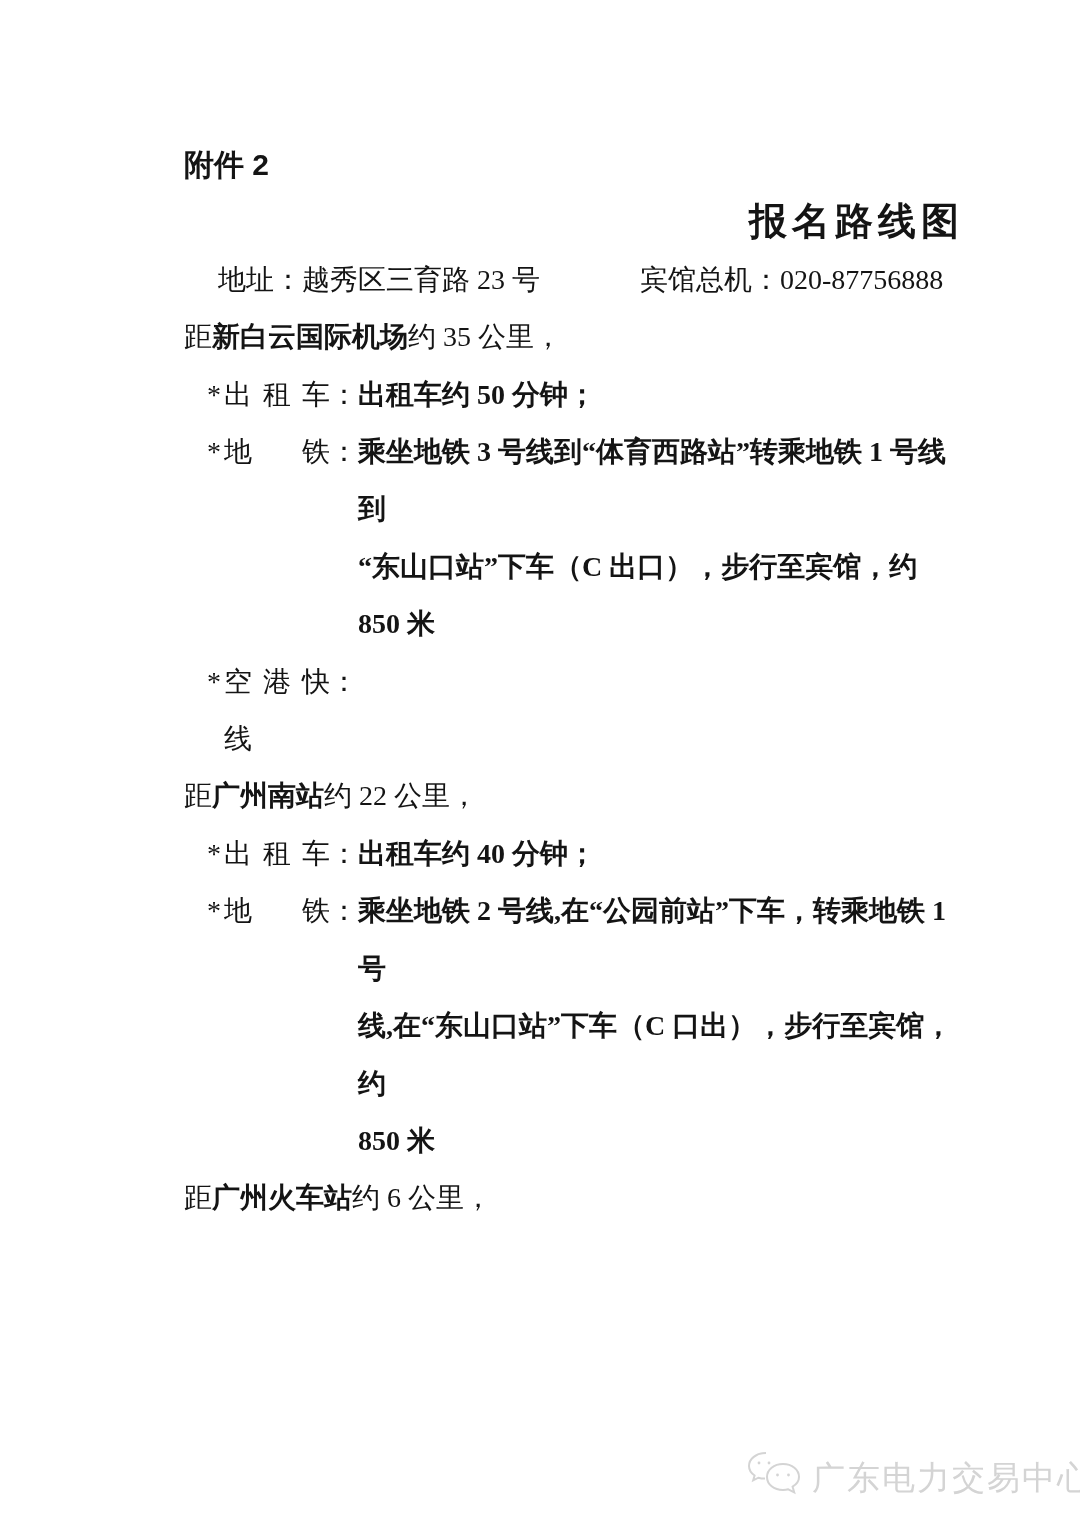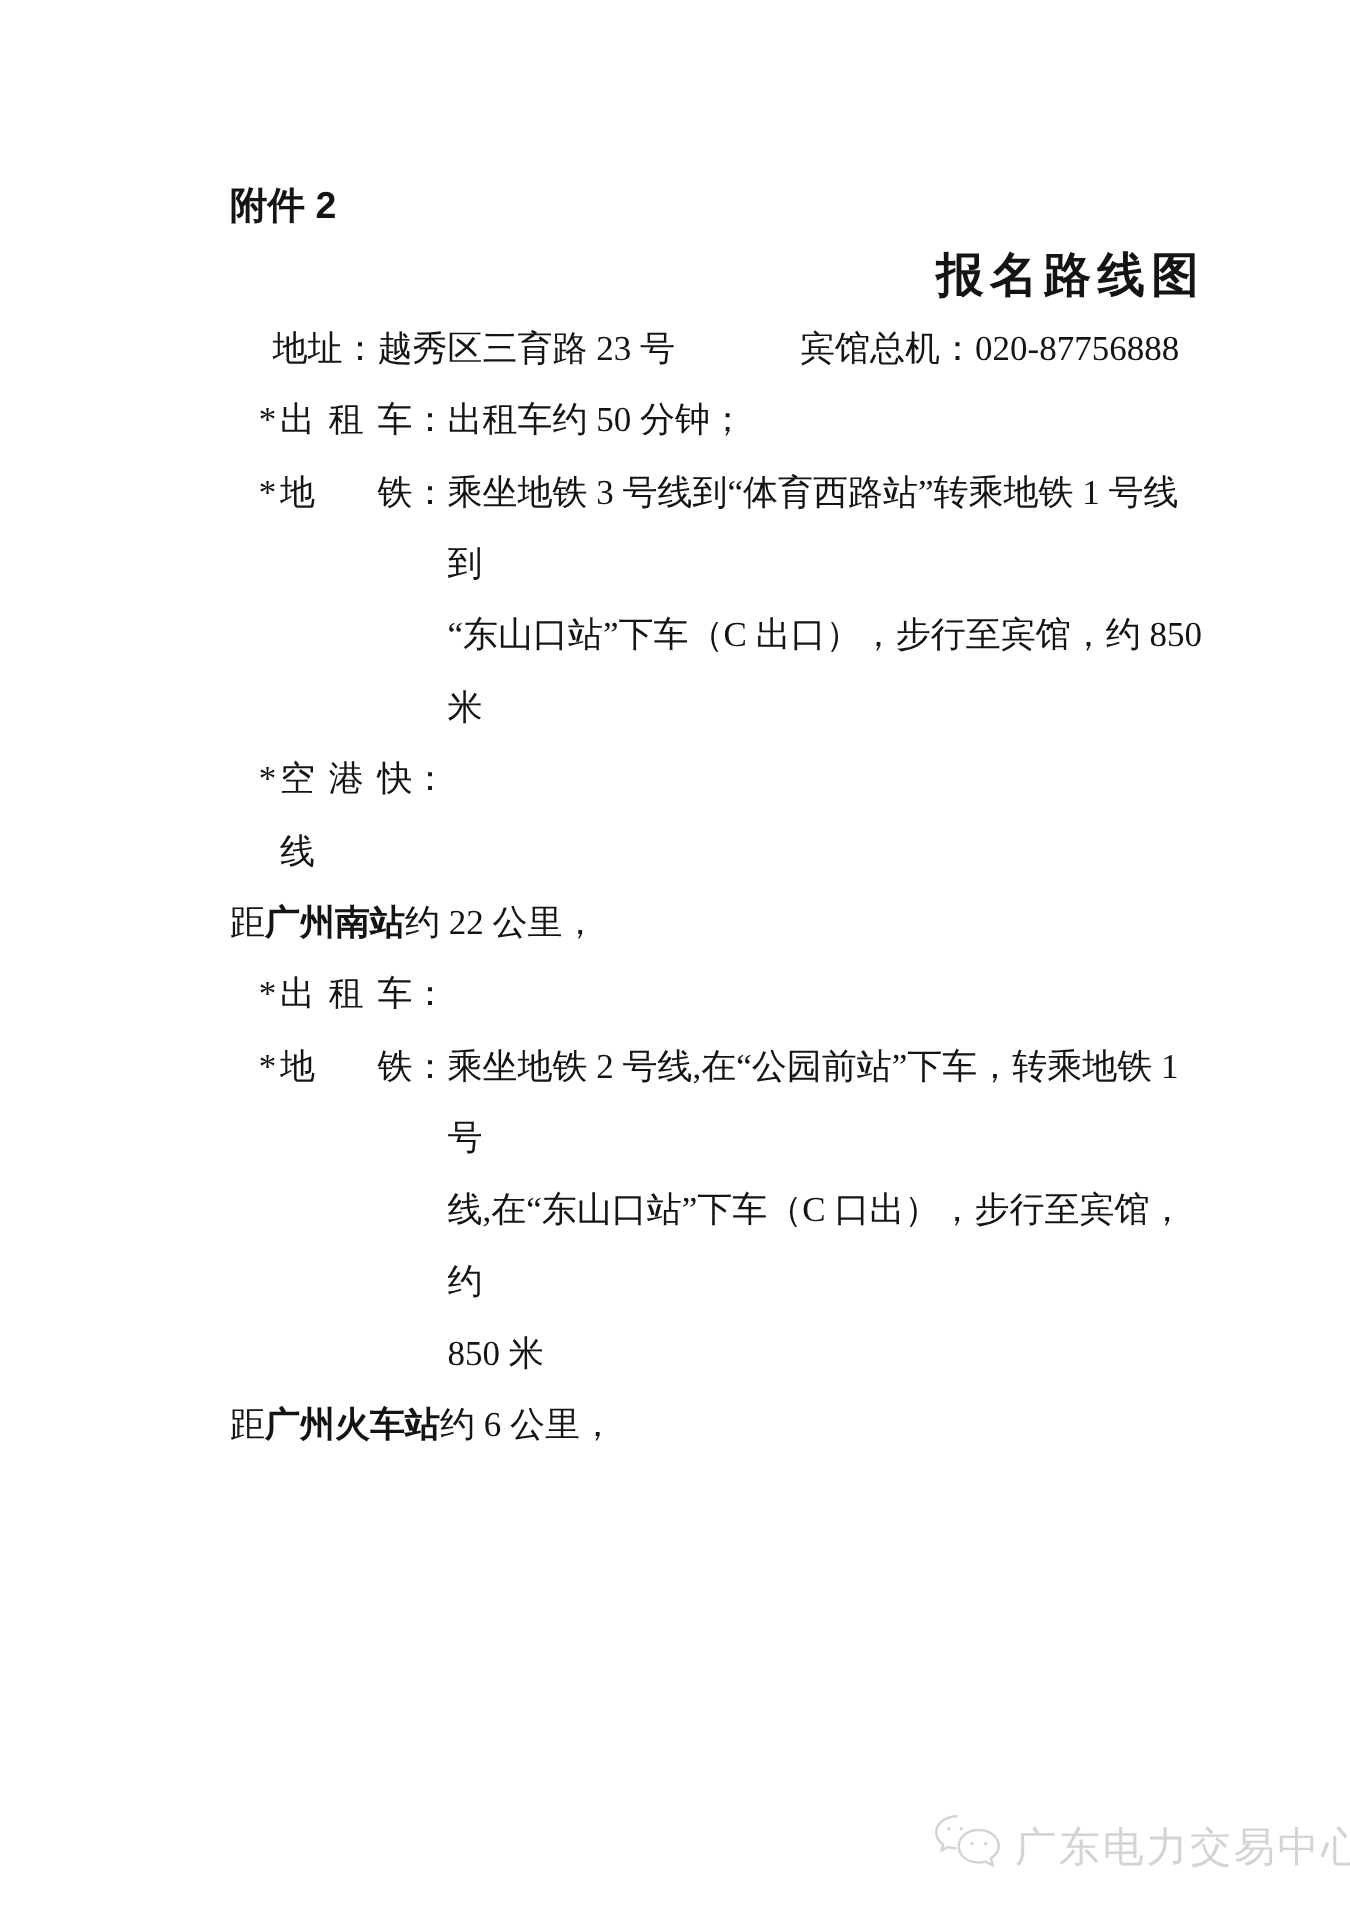--- a/index.html
+++ b/index.html
@@ -42,20 +42,21 @@
   .route-star { width:17px; }
   .route-label-text {
     display:inline-block;
     width:106px;
     text-align:justify;
     text-align-last:justify;
   }
   .route-content {
     white-space:pre-line;
     width:625px;
+    font-weight:bold;
   }
   .watermark {
     position:absolute;
     left:746px; top:1450px;
     display:flex;
     align-items:center;
     color:#d4d4d4;
     font-family:"Liberation Sans","DejaVu Sans",sans-serif;
     font-size:33px;
     letter-spacing:2px;
@@ -72,20 +73,23 @@
 
     <div class="attachment">附件 2</div>
 
     <div class="title">报名路线图</div>
 
     <div class="address-line">
       <span>地址：</span><span>越秀区三育路 23 号</span><span class="address-phone">宾馆总机：</span><span>020-87756888</span>
     </div>
 
 
+    <div class="section-head">
+      <span>距</span><span class="landmark">新白云国际机场</span><span>约 35 公里，</span>
+    </div>
 
     <div class="route">
       <span class="route-label">
           <span class="route-star">*</span>
           <span class="route-label-text">出租车</span>
           <span class="route-colon">：</span>
         </span>
       <span class="route-content">出租车约 50 分钟；</span>
     </div>
 
@@ -110,20 +114,21 @@
     <div class="section-head">
       <span>距</span><span class="landmark">广州南站</span><span>约 22 公里，</span>
     </div>
 
     <div class="route">
       <span class="route-label">
           <span class="route-star">*</span>
           <span class="route-label-text">出租车</span>
           <span class="route-colon">：</span>
         </span>
+      <span class="route-content">出租车约 40 分钟；</span>
     </div>
 
     <div class="route">
       <span class="route-label">
           <span class="route-star">*</span>
           <span class="route-label-text">地铁</span>
           <span class="route-colon">：</span>
         </span>
       <span class="route-content">乘坐地铁 2 号线,在“公园前站”下车，转乘地铁 1 号
 线,在“东山口站”下车（C 口出），步行至宾馆，约

